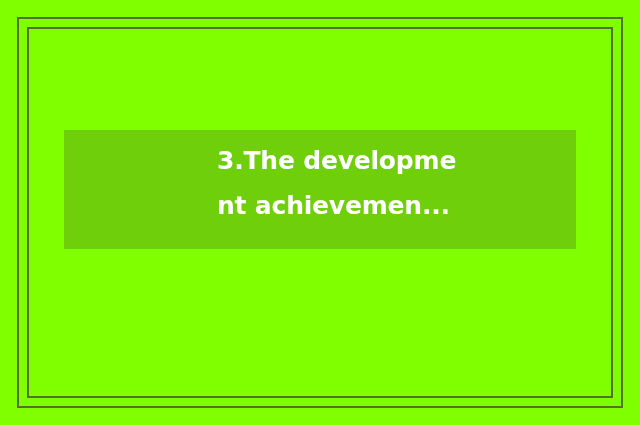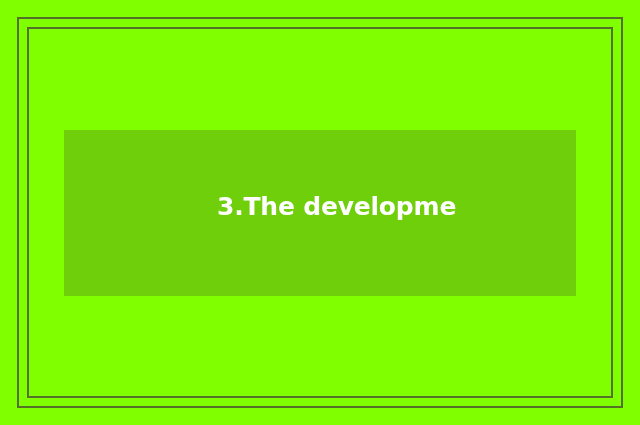--- a/index.html
+++ b/index.html
@@ -42,21 +42,21 @@
     box-sizing: border-box;
     pointer-events: none;
   }
 
   
   #content-box {
     position: absolute;
     left: 64px;
     top: 130px;
     width: 512px;
-    height: 166px;
+    height: 119px;
     background: #6fcf0a;
     box-sizing: border-box;
     display: flex;
     flex-direction: column;
     align-items: flex-start;
     justify-content: center;
     padding-left: 153px;
     padding-bottom: 14px;
   }
 
@@ -74,15 +74,16 @@
 </head>
 <body>
 
 <div id="slide-canvas">
 
   <div id="frame-outer"></div>
   <div id="frame-inner"></div>
 
   <div id="content-box">
     <div class="title-line">3.The developme</div>
+    <div class="title-line">nt achievemen...</div>
   </div>
 
 </div>
 
 </body></html>

